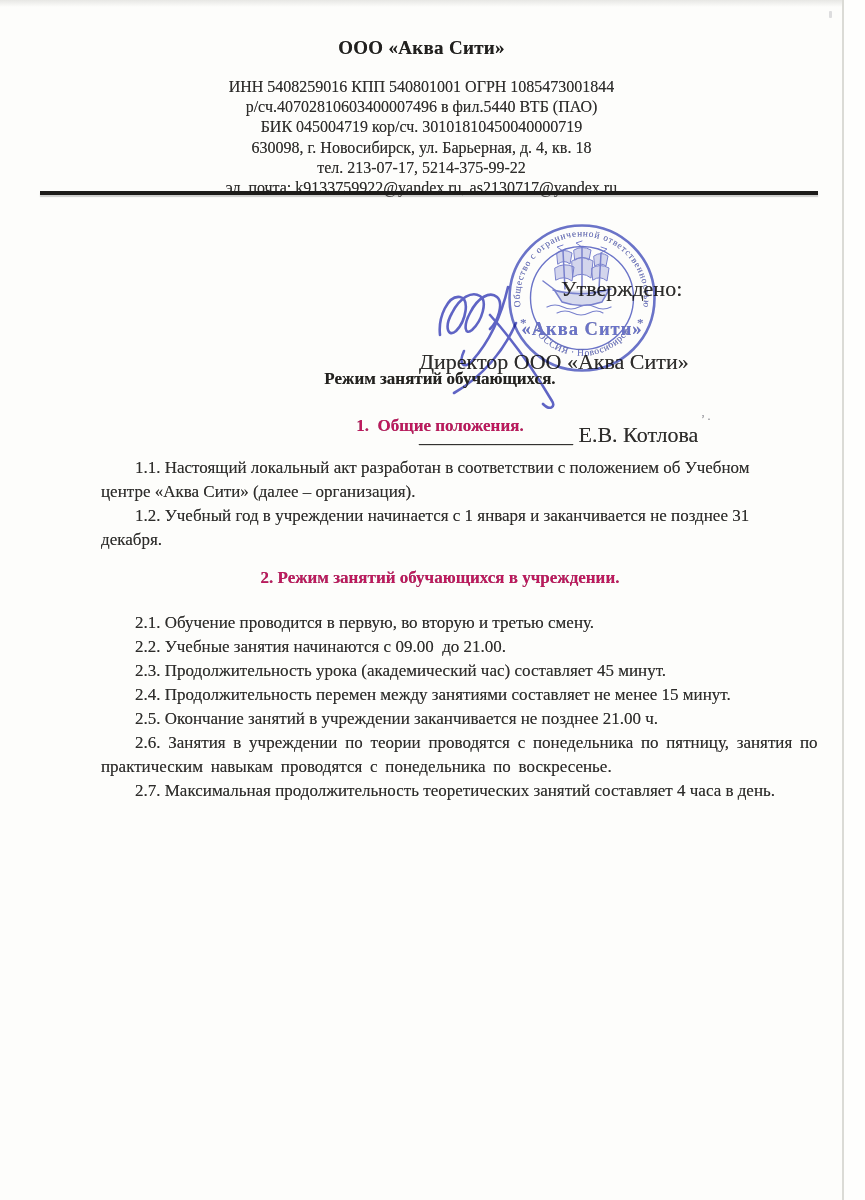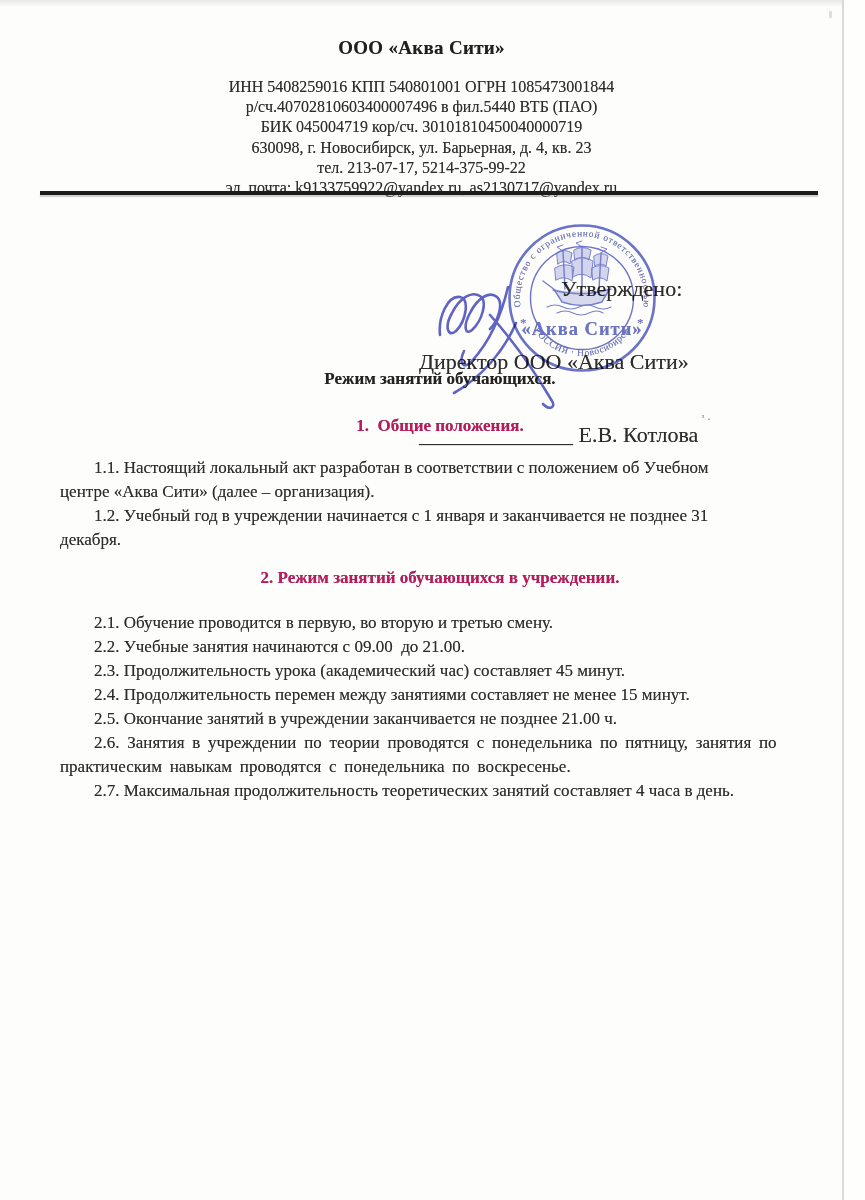--- a/index.html
+++ b/index.html
@@ -33,40 +33,40 @@
   .stamp-svg text{font-family:"Liberation Serif","DejaVu Serif",serif;}
   .signature-svg{position:absolute;left:420px;top:265px;width:180px;height:150px;
     mix-blend-mode:multiply;opacity:.88;}
 
   .body-text{position:absolute;top:367px;left:60px;width:760px;font-size:17px;line-height:24.1px;}
   .body-text > *{white-space:pre-wrap;margin:0;}
   .doc-title{text-align:center;font-weight:bold;color:#23221f;}
   .sec-heading{text-align:center;font-weight:bold;color:#be185d;}
   .sec-heading.s1{margin-top:23px;margin-bottom:18px;}
   .sec-heading.s2{margin-top:13px;margin-bottom:21px;}
-  .para{text-indent:34px;}
+  .para{text-indent:34px;margin-left:41px;}
   .para.justify{word-spacing:3.5px;}
 </style>
 </head>
 <body>
 
 <div class="page">
   <div class="scan-top"></div>
   <div class="scan-right-paper"></div>
   <div class="scan-right"></div>
   <div class="speck"></div>
   <div class="pen-mark">ʼ·</div>
 
   <header class="letterhead">
     <div class="company">ООО «Аква Сити»</div>
     <div class="head-lines">
       <div>ИНН 5408259016 КПП 540801001 ОГРН 1085473001844</div>
       <div>р/сч.40702810603400007496 в фил.5440 ВТБ (ПАО)</div>
       <div>БИК 045004719 кор/сч. 30101810450040000719</div>
-      <div>630098, г. Новосибирск, ул. Барьерная, д. 4, кв. 23</div>
+      <div>630098, г. Новосибирск, ул. Барьерная, д. 4, кв. 18</div>
       <div>тел. 213-07-17, 5214-375-99-22</div>
       <div><span>эл. почта: </span><span class="email">k9133759922@yandex.ru</span><span>, </span><span class="email">as2130717@yandex.ru</span></div>
     </div>
   </header>
 
   <div class="rule"></div>
 
   <div class="approval">
     <div class="approved">Утверждено:</div>
     <div>Директор ООО «Аква Сити»</div>

